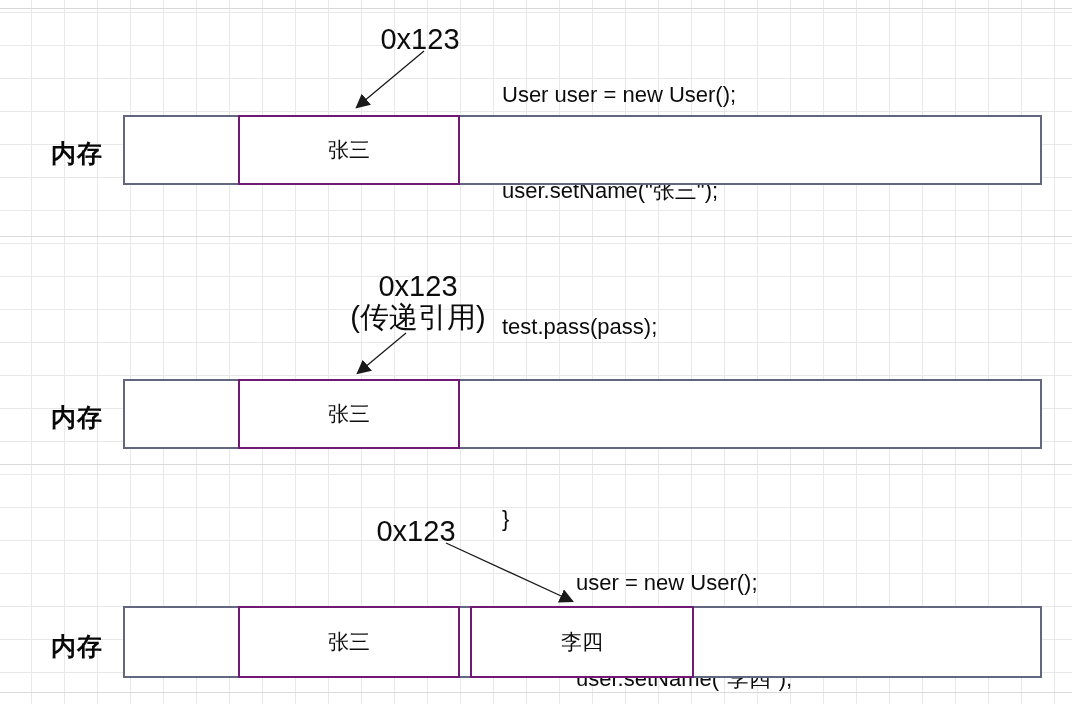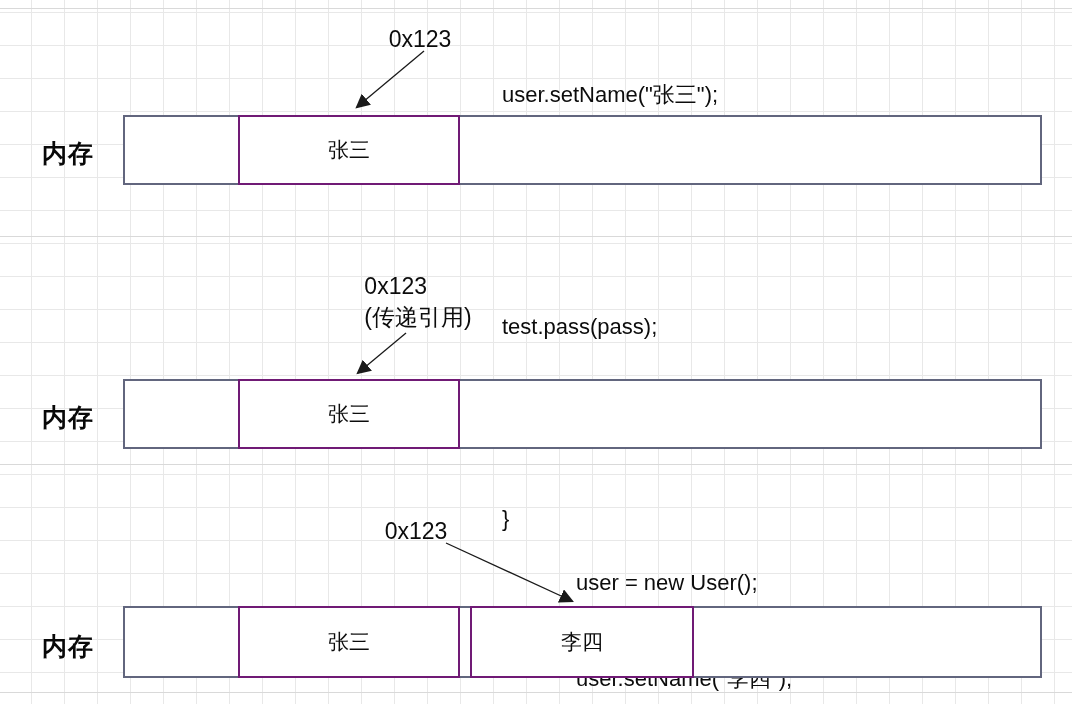--- a/index.html
+++ b/index.html
@@ -15,28 +15,28 @@
       linear-gradient(to bottom, #d9d9d9 1px, transparent 1px),
       linear-gradient(to right, #e8e8e8 1px, transparent 1px),
       linear-gradient(to bottom, #e8e8e8 1px, transparent 1px);
     background-size:100% 228px, 33px 33px, 33px 33px;
     background-position:0px 8px, 31px 12px, 31px 12px;
   }
   .arrows{position:absolute;left:0;top:0;width:1072px;height:704px;pointer-events:none;}
 
   .pointer-label{
     position:absolute;transform:translateX(-50%);
-    font-size:23px;color:#0c0c0c;white-space:nowrap;text-align:left;line-height:31px;
+    font-size:29px;color:#0c0c0c;white-space:nowrap;text-align:center;line-height:31px;
   }
   .code{
     position:absolute;font-size:22px;color:#0c0c0c;line-height:32px;white-space:pre;
   }
   .mem-label{
     position:absolute;font-size:25px;font-weight:600;color:#080808;
-    width:70px;text-align:center;letter-spacing:1px;
+    width:70px;text-align:right;letter-spacing:1px;
   }
   .bar{
     position:absolute;left:123px;width:919px;height:70px;
     border:2px solid #62667e;background:#ffffff;box-sizing:border-box;
   }
   .cell{
     position:absolute;top:-2px;height:70px;box-sizing:border-box;
     border:2px solid #701a75;background:#ffffff;
     display:flex;align-items:center;justify-content:center;
     font-size:21px;color:#0c0c0c;
@@ -70,20 +70,21 @@
         <path d="M0,0 L10,5 L0,10 z" fill="#1a1a1a"></path>
       </marker>
     </defs>
     <line x1="424" y1="51" x2="357" y2="107" stroke="#1a1a1a" stroke-width="1.3" marker-end="url(#ah)"></line>
     <line x1="406" y1="333" x2="358" y2="373" stroke="#1a1a1a" stroke-width="1.3" marker-end="url(#ah)"></line>
     <line x1="446" y1="543" x2="572" y2="601" stroke="#1a1a1a" stroke-width="1.3" marker-end="url(#ah)"></line>
   </svg>
 
   <div class="pointer-label pl-1">0x123</div>
   <div class="code code-1">
+    <div>User user = new User();</div>
     <div>user.setName("张三");</div>
   </div>
   <div class="mem-label mem-1">内存</div>
   <div class="bar bar-1">
     <div class="cell c1">张三</div>
   </div>
 
   <div class="pointer-label pl-2">
     <div>0x123</div>
     <div>(传递引用)</div>

